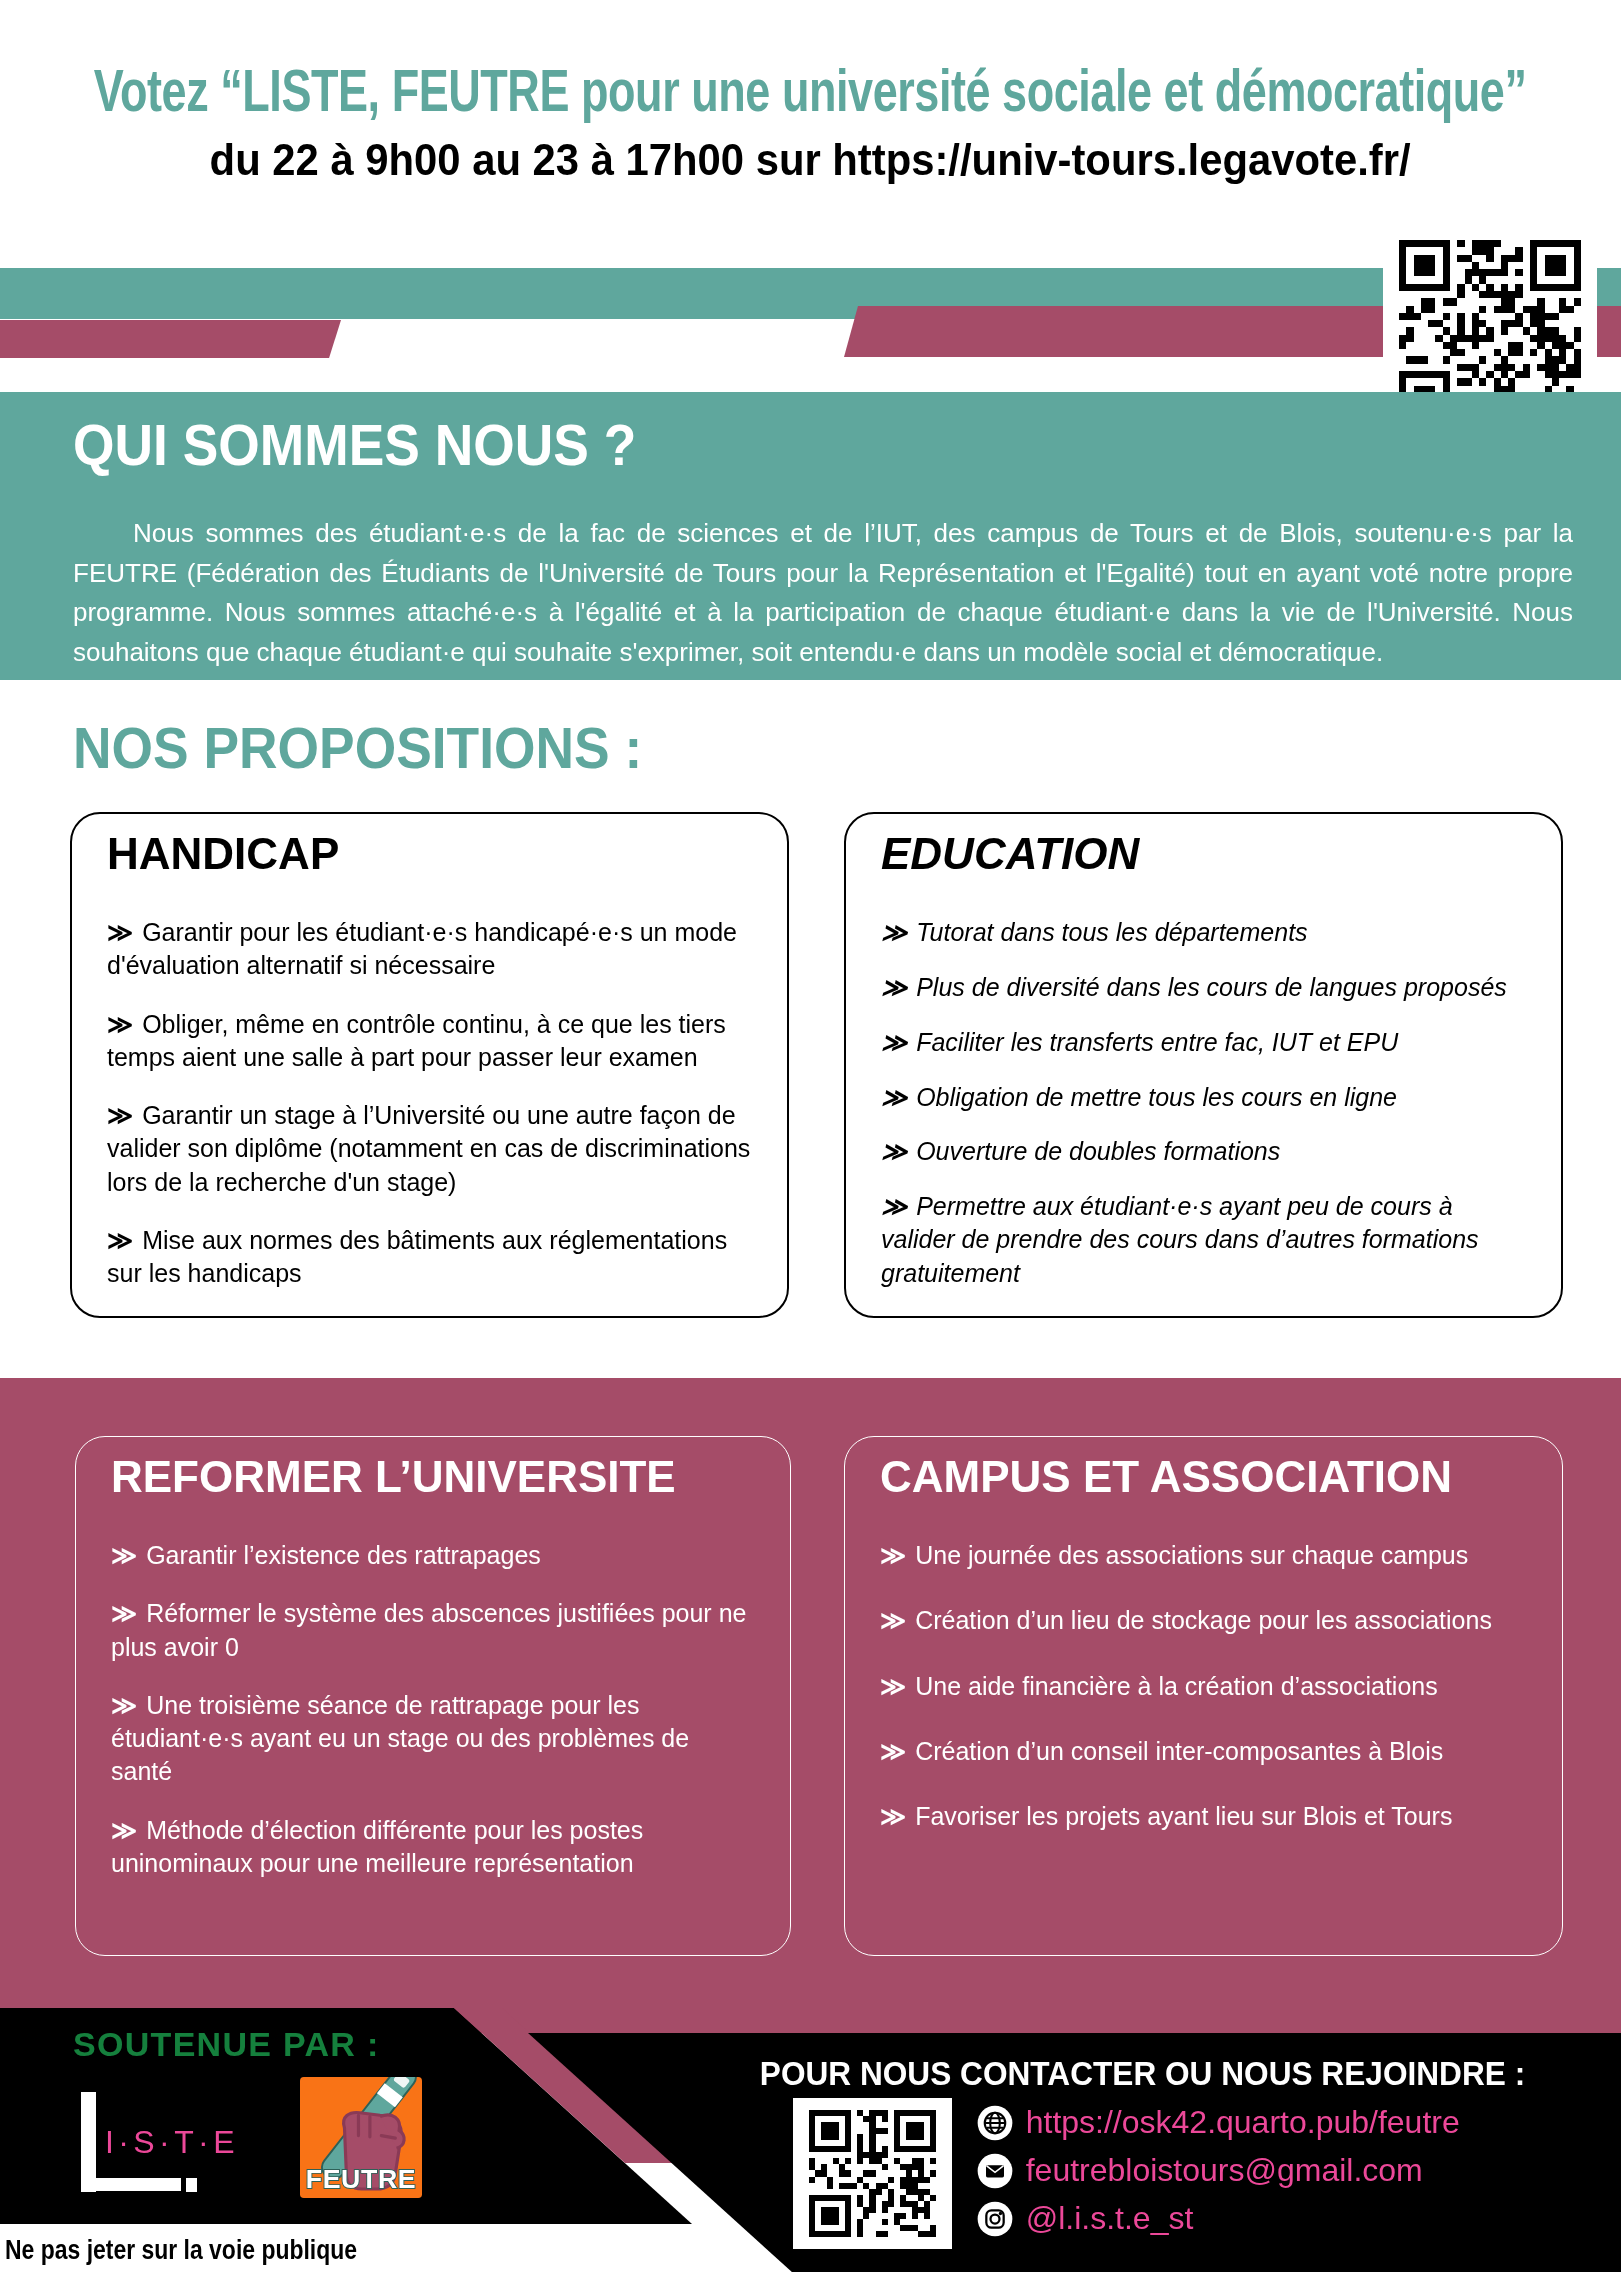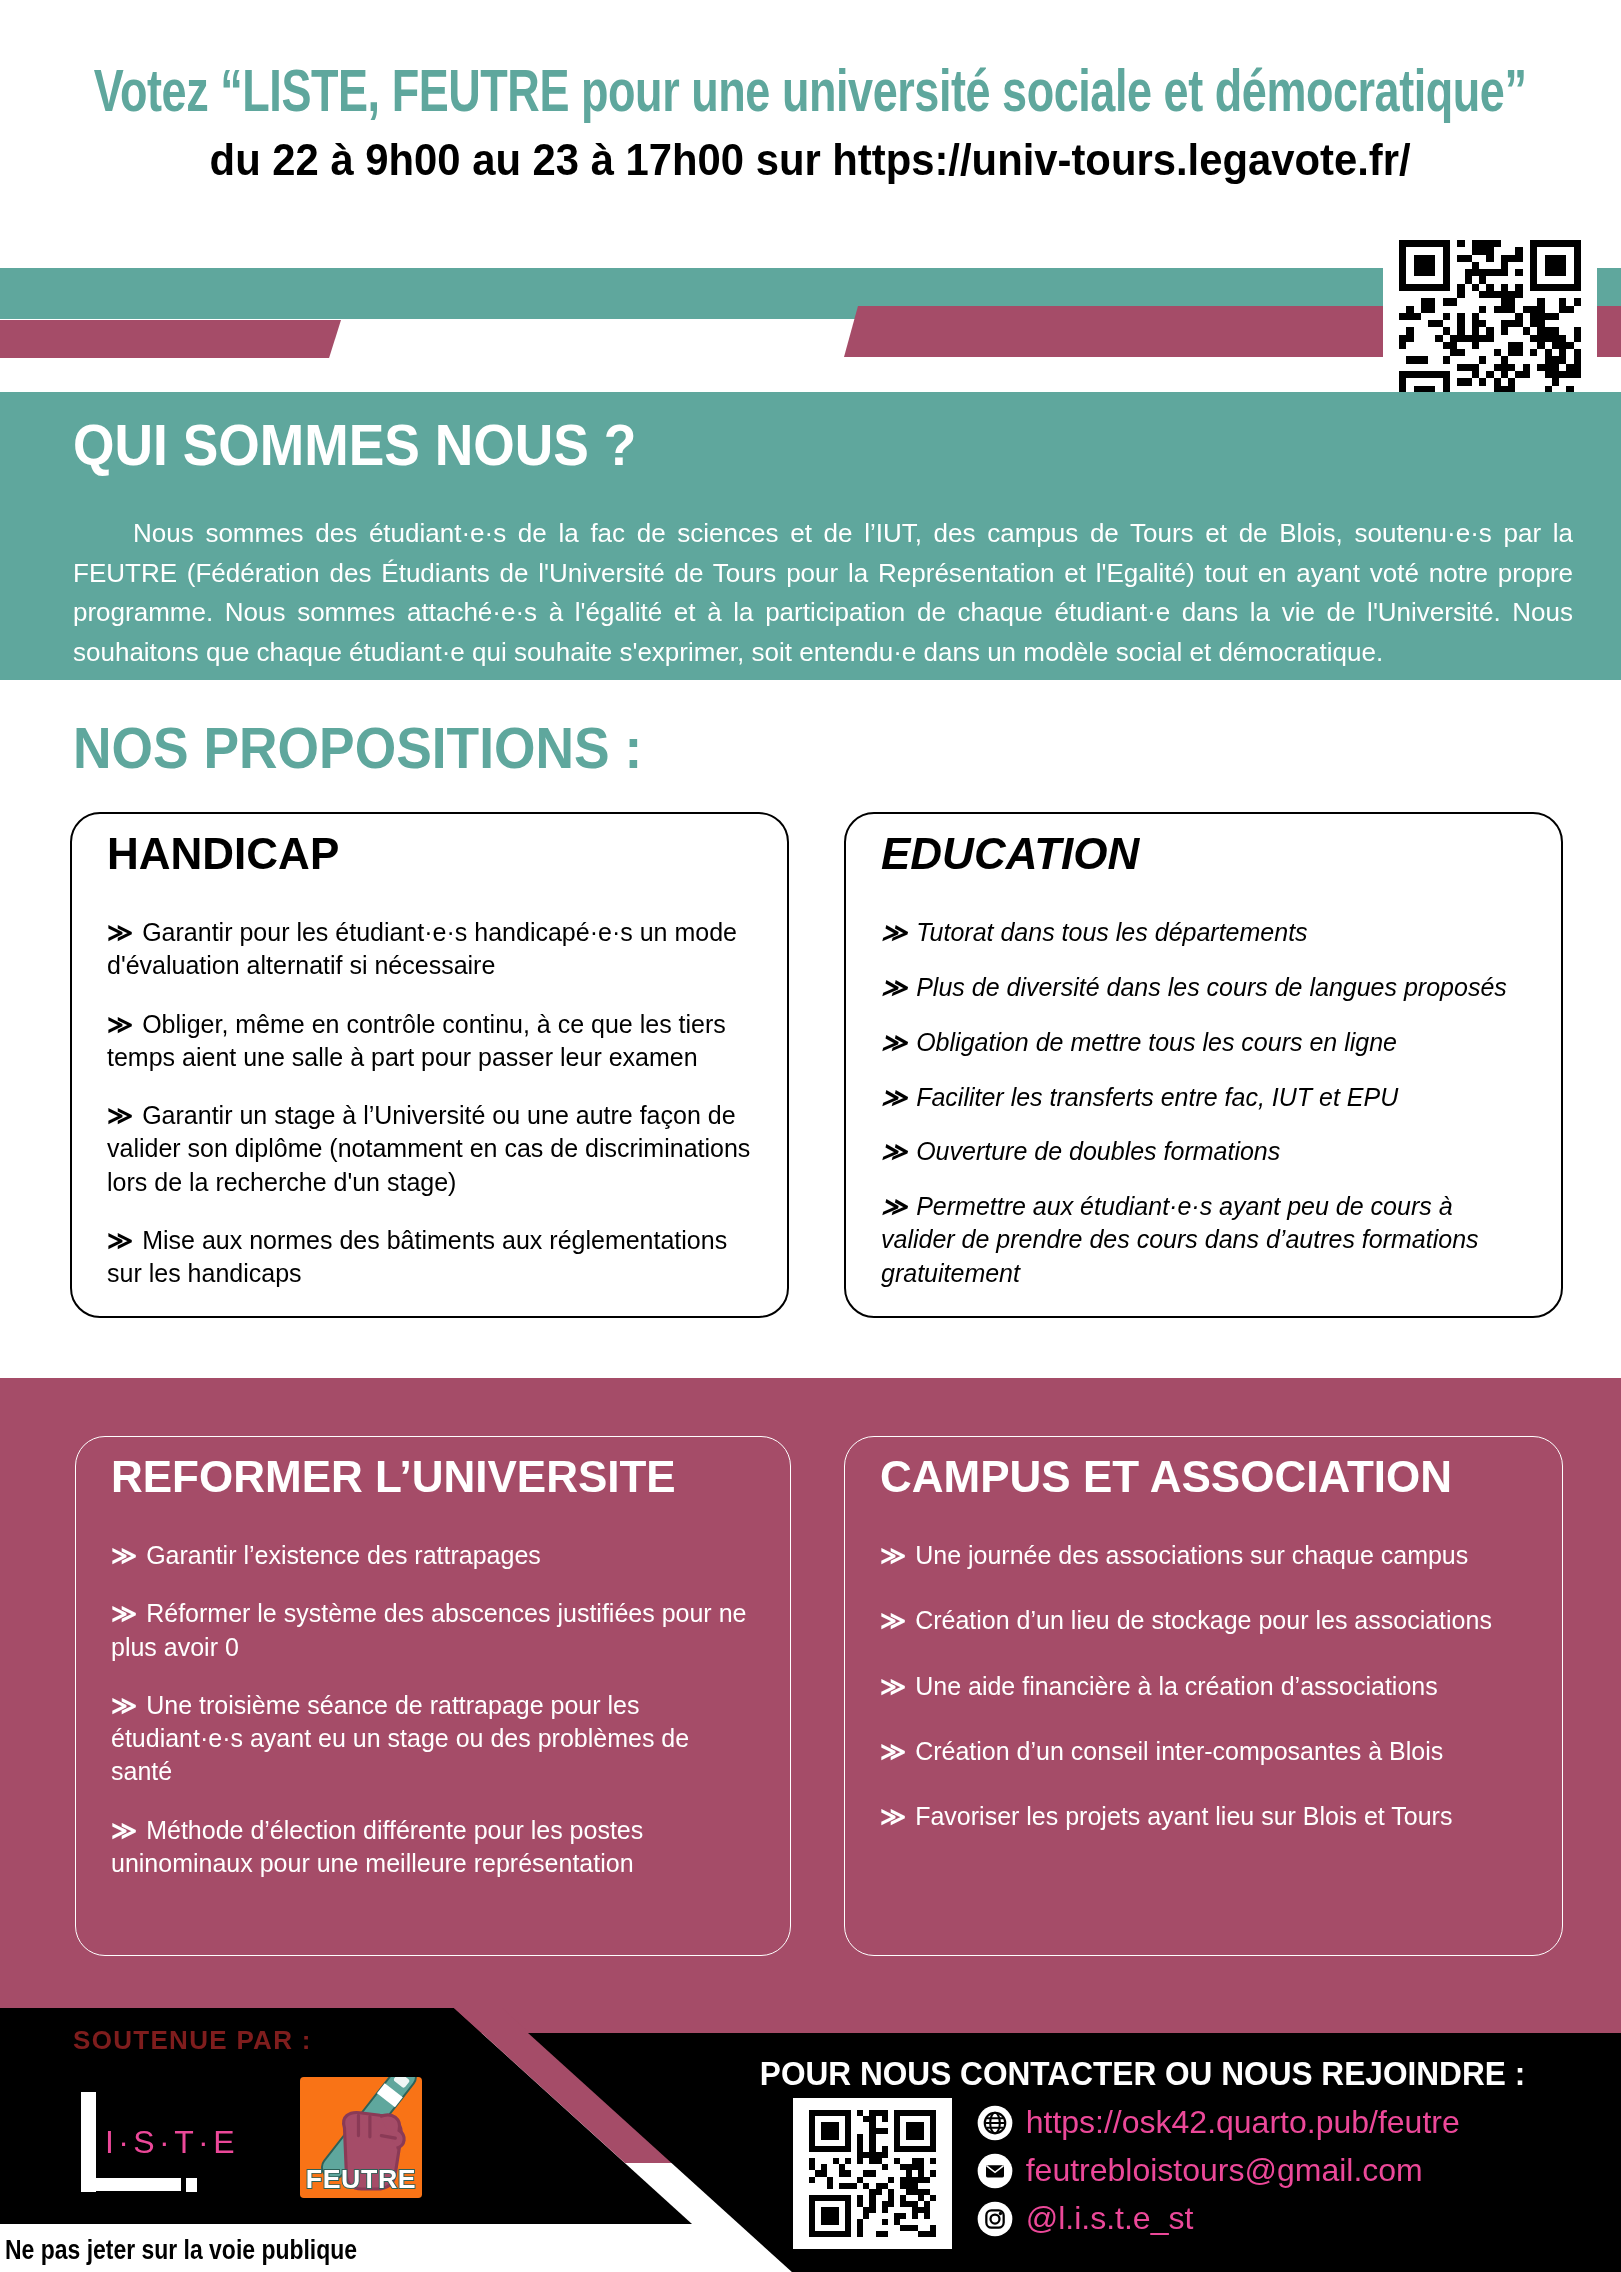--- a/index.html
+++ b/index.html
@@ -52,21 +52,21 @@
   #card-reformer .items{gap:25px;}
   #card-campus .items{gap:32px;}
 
   
   .black-left{position:absolute;left:0;top:2008px;width:692px;height:216px;background:var(--ink);
               clip-path:polygon(0 0,454px 0,692px 216px,0 100%);}
   .maroon-stripe{position:absolute;left:454px;top:2008px;width:219px;height:155px;background:var(--maroon);
               clip-path:polygon(0 0,48px 0,219px 155px,171px 155px);}
   .black-right{position:absolute;left:528px;top:2033px;width:1093px;height:240px;background:var(--ink);
               clip-path:polygon(0 0,100% 0,100% 100%,265px 100%);}
-  .soutenue{position:absolute;left:73px;top:2025px;font-size:26px;font-weight:bold;color:#7f1d1d;letter-spacing:1.3px;}
+  .soutenue{position:absolute;left:73px;top:2025px;font-size:34px;font-weight:bold;color:#15803d;letter-spacing:1.3px;}
   .liste-logo{position:absolute;left:81px;top:2092px;width:140px;height:102px;}
   .l-vert{position:absolute;left:0;top:0;width:15px;height:100px;background:#fff;}
   .l-horiz{position:absolute;left:0;top:86px;width:100px;height:13.3px;background:#fff;}
   .l-dot{position:absolute;left:105px;top:86px;width:10.8px;height:14px;background:#fff;}
   .liste-text{position:absolute;left:24px;top:32px;font-size:32px;color:#ec4899;letter-spacing:4.4px;font-weight:normal;}
   .feutre-logo{position:absolute;left:300px;top:2077px;width:122px;height:121px;background:#f97316;border-radius:3.8px;overflow:hidden;}
   .contact-heading-row{position:absolute;left:698px;top:2054px;width:888px;display:flex;justify-content:center;}
   .contact-heading{font-size:34px;font-weight:bold;color:#fff;white-space:nowrap;transform:scaleX(0.93);}
   .qr-box-footer{position:absolute;left:793px;top:2098px;width:159px;height:151px;background:#fff;}
   .qr-box-footer svg{position:absolute;left:16px;top:12px;}
@@ -325,22 +325,22 @@
       <p class="item"><span class="chev">≫</span><span>Garantir un stage à l’Université ou une autre façon de valider son diplôme (notamment en cas de discriminations lors de la recherche d'un stage)</span></p>
       <p class="item"><span class="chev">≫</span><span>Mise aux normes des bâtiments aux réglementations sur les handicaps</span></p>
     </div>
   </section>
 
   <section class="card light" id="card-education">
     <h2 class="card-title">EDUCATION</h2>
     <div class="items">
       <p class="item"><span class="chev">≫</span><span>Tutorat dans tous les départements</span></p>
       <p class="item"><span class="chev">≫</span><span>Plus de diversité dans les cours de langues proposés</span></p>
+      <p class="item"><span class="chev">≫</span><span>Faciliter les transferts entre fac, IUT et EPU</span></p>
       <p class="item"><span class="chev">≫</span><span>Obligation de mettre tous les cours en ligne</span></p>
-      <p class="item"><span class="chev">≫</span><span>Faciliter les transferts entre fac, IUT et EPU</span></p>
       <p class="item"><span class="chev">≫</span><span>Ouverture de doubles formations</span></p>
       <p class="item"><span class="chev">≫</span><span>Permettre aux étudiant·e·s ayant peu de cours à valider de prendre des cours dans d’autres formations gratuitement</span></p>
     </div>
   </section>
 
   <section class="card dark" id="card-reformer">
     <h2 class="card-title">REFORMER L’UNIVERSITE</h2>
     <div class="items">
       <p class="item"><span class="chev">≫</span><span>Garantir l’existence des rattrapages</span></p>
       <p class="item"><span class="chev">≫</span><span>Réformer le système des abscences justifiées pour ne plus avoir 0</span></p>

